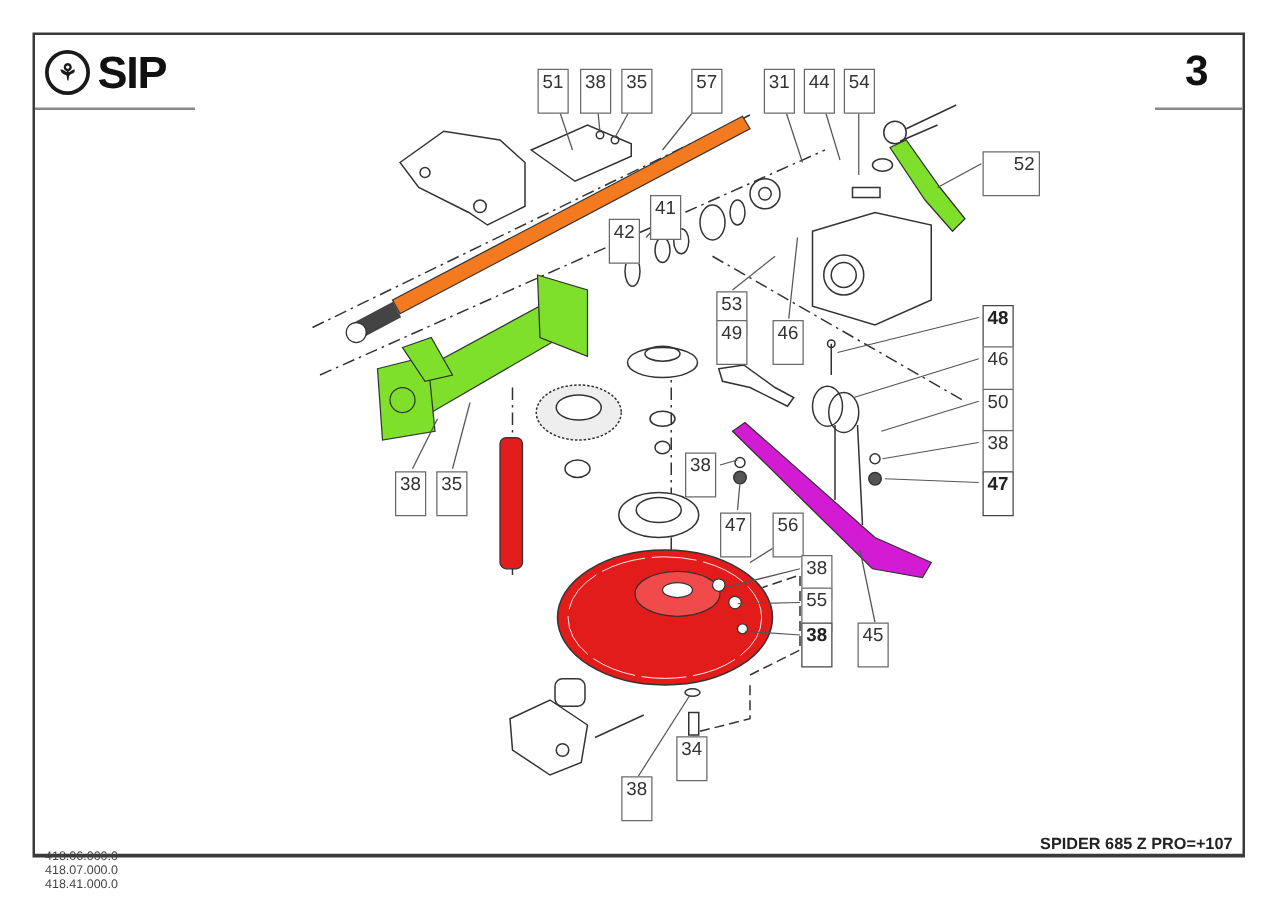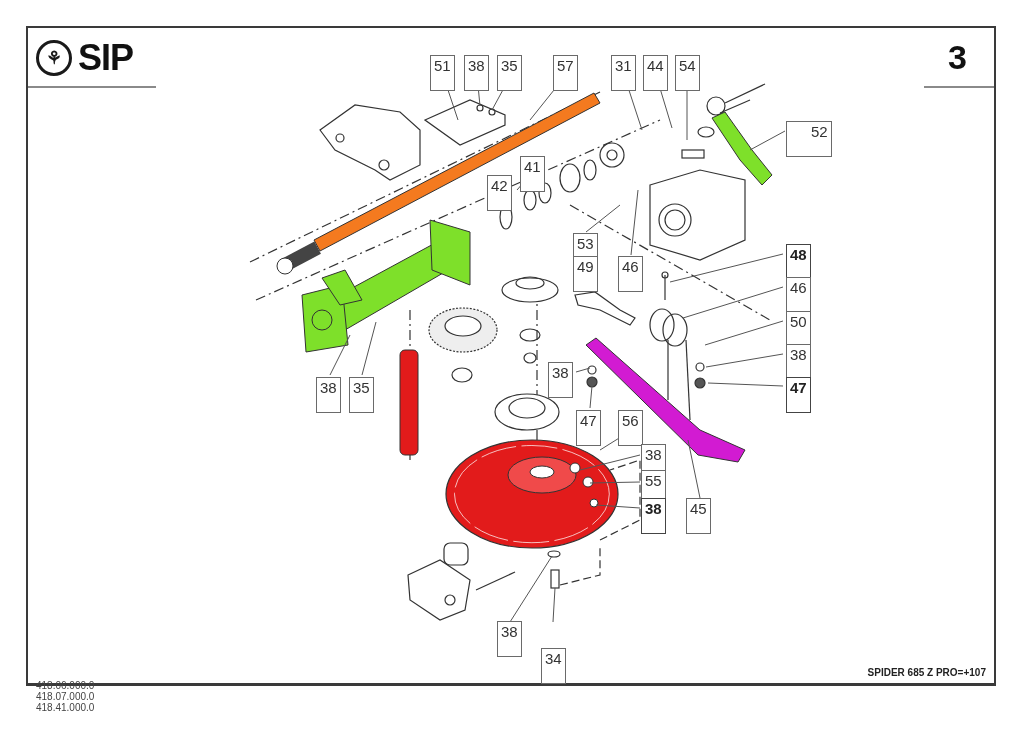--- a/index.html
+++ b/index.html
@@ -5,21 +5,21 @@
   html, body { margin:0; padding:0; background:#ffffff; }
   body { width:1024px; height:734px; position:relative; overflow:hidden; font-family:"Liberation Sans", sans-serif; }
   .frame { position:absolute; left:26px; top:26px; width:970px; height:660px; border-left:2px solid #3a3a3a; border-top:2px solid #3a3a3a; border-right:2px solid #3a3a3a; border-bottom:3px solid #3a3a3a; box-sizing:border-box; }
   .logo { position:absolute; left:36px; top:38px; height:40px; display:flex; align-items:center; }
   .logo-emblem { width:36px; height:36px; border:3px solid #1a1a1a; border-radius:50%; box-sizing:border-box; display:flex; align-items:center; justify-content:center; font-weight:bold; font-size:18px; color:#1a1a1a; }
   .logo-text { font-family:"Liberation Sans", sans-serif; font-weight:bold; font-size:36px; letter-spacing:-1px; color:#111; margin-left:6px; line-height:36px;text-align:center; }
   .rule-left { position:absolute; left:28px; top:86px; width:128px; height:2px; background:#8a8a8a; }
   .rule-right { position:absolute; left:924px; top:86px; width:70px; height:2px; background:#8a8a8a; }
   .page-num { position:absolute; left:948px; top:38px; font-size:34px; font-weight:bold; color:#111; }
   .refs { position:absolute; left:36px; top:680px; font-size:10px; line-height:11px; color:#444; }
-  .model { position:absolute; right:38px; top:667px; font-size:10px; font-weight:bold; color:#222; }
+  .model { position:absolute; right:38px; top:667px; font-size:13px; font-weight:bold; color:#222; }
   svg.diagram { position:absolute; left:0; top:0; width:1024px; height:734px; }
   .callout { position:absolute; height:36px; min-width:24px; padding:0 3px; border:1.5px solid #6a6a6a; background:#fff; font-size:15px; line-height:20px; text-align:center; color:#333; box-sizing:border-box; }
   .callout.bold { font-weight:bold; color:#222; border-color:#444; }
 </style>
 </head>
 <body>
 
 <div class="frame"></div>
 
 <div class="logo">
@@ -185,20 +185,20 @@
 <div class="callout" style="left:316px;top:377px;">38</div>
 <div class="callout" style="left:349px;top:377px;">35</div>
 <div class="callout" style="left:548px;top:362px;">38</div>
 <div class="callout" style="left:576px;top:410px;">47</div>
 <div class="callout" style="left:618px;top:410px;">56</div>
 <div class="callout" style="left:641px;top:444px;">38</div>
 <div class="callout" style="left:641px;top:470px;">55</div>
 <div class="callout bold" style="left:641px;top:498px;">38</div>
 <div class="callout" style="left:686px;top:498px;">45</div>
 <div class="callout" style="left:497px;top:621px;">38</div>
-<div class="callout" style="left:541px;top:648px;">34</div>
+<div class="callout" style="left:541px;top:589px;">34</div>
 
 <div class="refs">
   <div>418.06.000.0</div>
   <div>418.07.000.0</div>
   <div>418.41.000.0</div>
 </div>
 <div class="model">SPIDER 685 Z PRO=+107</div>
 
 </body></html>

